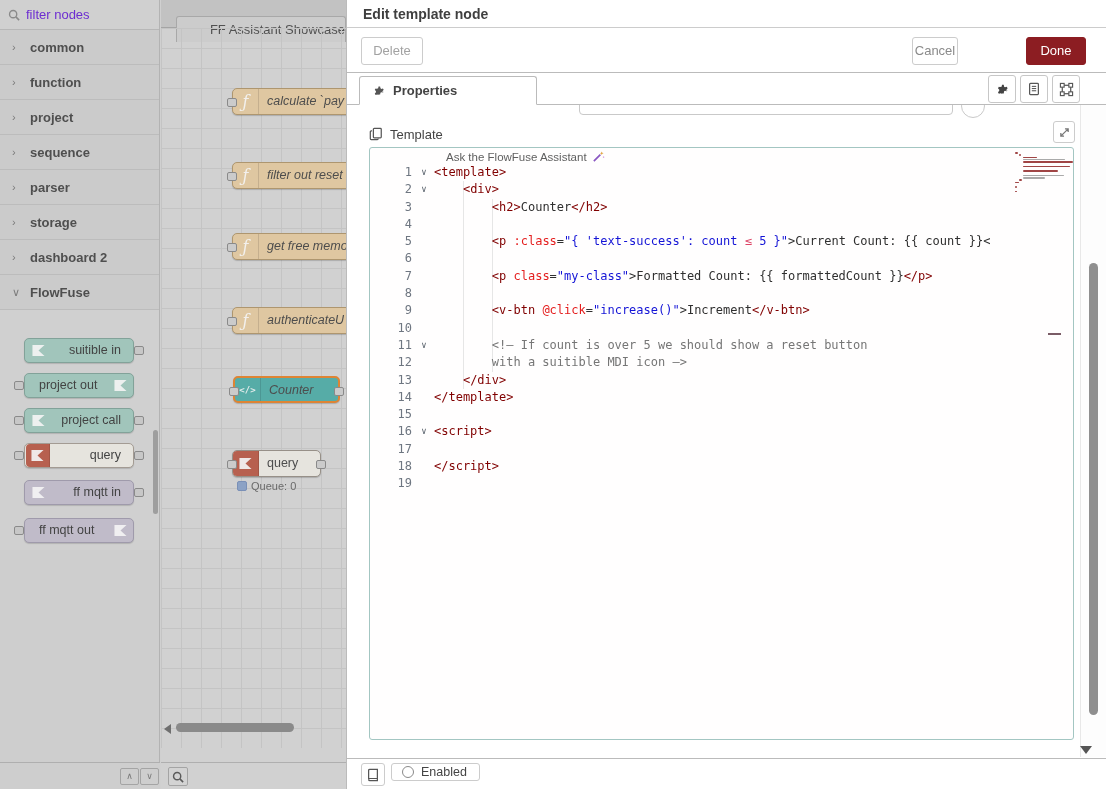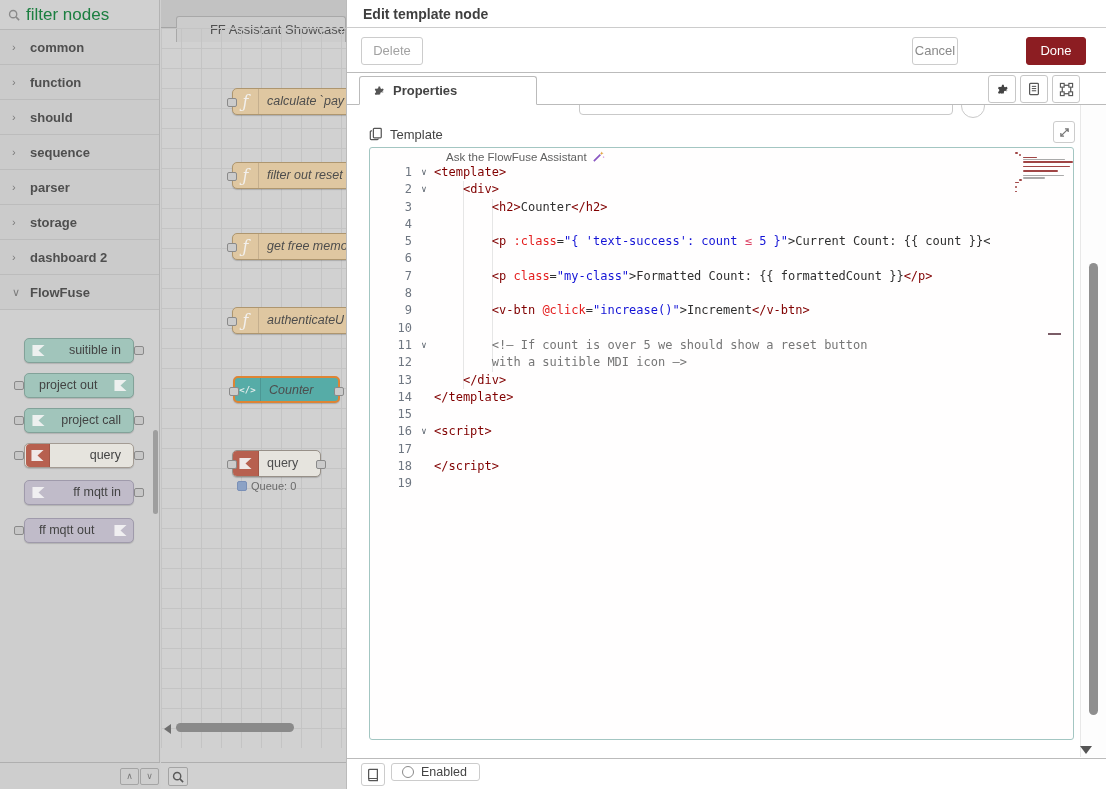--- a/index.html
+++ b/index.html
@@ -2,21 +2,21 @@
 <html><head>
 <meta charset="utf-8">
 <style>
   * { margin:0; padding:0; box-sizing:border-box; }
   html,body { width:1106px; height:789px; overflow:hidden; font-family:"Liberation Sans",sans-serif; background:#d8d8d8; }
   #stage { position:relative; width:1106px; height:789px; }
 
   
   #palette { position:absolute; left:0; top:0; width:160px; height:789px; background:#d6d6d6; border-right:1px solid #b9b9b9; }
   #palette-search { position:relative; height:30px; border-bottom:1px solid #bdbdbd; background:#d8d8d8; display:flex; align-items:center; padding-left:8px; gap:6px; }
-  #palette-search .ph { color:#15803d; font-size:17px; }
+  #palette-search .ph { color:#6d28d9; font-size:13px; }
   .pal-cat { height:35px; background:#d3d3d3; border-bottom:1px solid #c3c3c3; display:flex; align-items:center; padding-left:12px; gap:10px; cursor:pointer; }
   .pal-cat .chev { color:#7c7c7c; font-size:11px; width:8px; }
   .pal-cat .lbl { color:#4c4c4c; font-size:13px; font-weight:bold; }
   #pal-nodes { position:relative; height:240px; background:#d8d8d8; }
   .pill { position:absolute; left:24px; width:110px; height:25px; border-radius:5px; border:1px solid #8f9e99; box-shadow:0 1px 1px rgba(0,0,0,.15); font-size:12.5px; color:#3f3f3f; cursor:grab; }
   .pill .plabel { position:absolute; top:4px; font-size:12.5px; color:#3e3e3e; }
   .pill-teal { background:#a5cdc2; border-color:#84a79d; }
   .pill-query { background:#f0eee8; border-color:#a89f96; }
   .pill-mqtt { background:#c7c2d1; border-color:#a39eb0; }
   .pill .picon { position:absolute; top:0; width:24px; height:23px; display:flex; align-items:center; justify-content:center; }
@@ -119,21 +119,21 @@
         <div class="pal-cat">
           <span class="chev">›</span>
           <span class="lbl">common</span>
         </div>
         <div class="pal-cat">
           <span class="chev">›</span>
           <span class="lbl">function</span>
         </div>
         <div class="pal-cat">
           <span class="chev">›</span>
-          <span class="lbl">should</span>
+          <span class="lbl">project</span>
         </div>
         <div class="pal-cat">
           <span class="chev">›</span>
           <span class="lbl">sequence</span>
         </div>
         <div class="pal-cat">
           <span class="chev">›</span>
           <span class="lbl">parser</span>
         </div>
         <div class="pal-cat">

